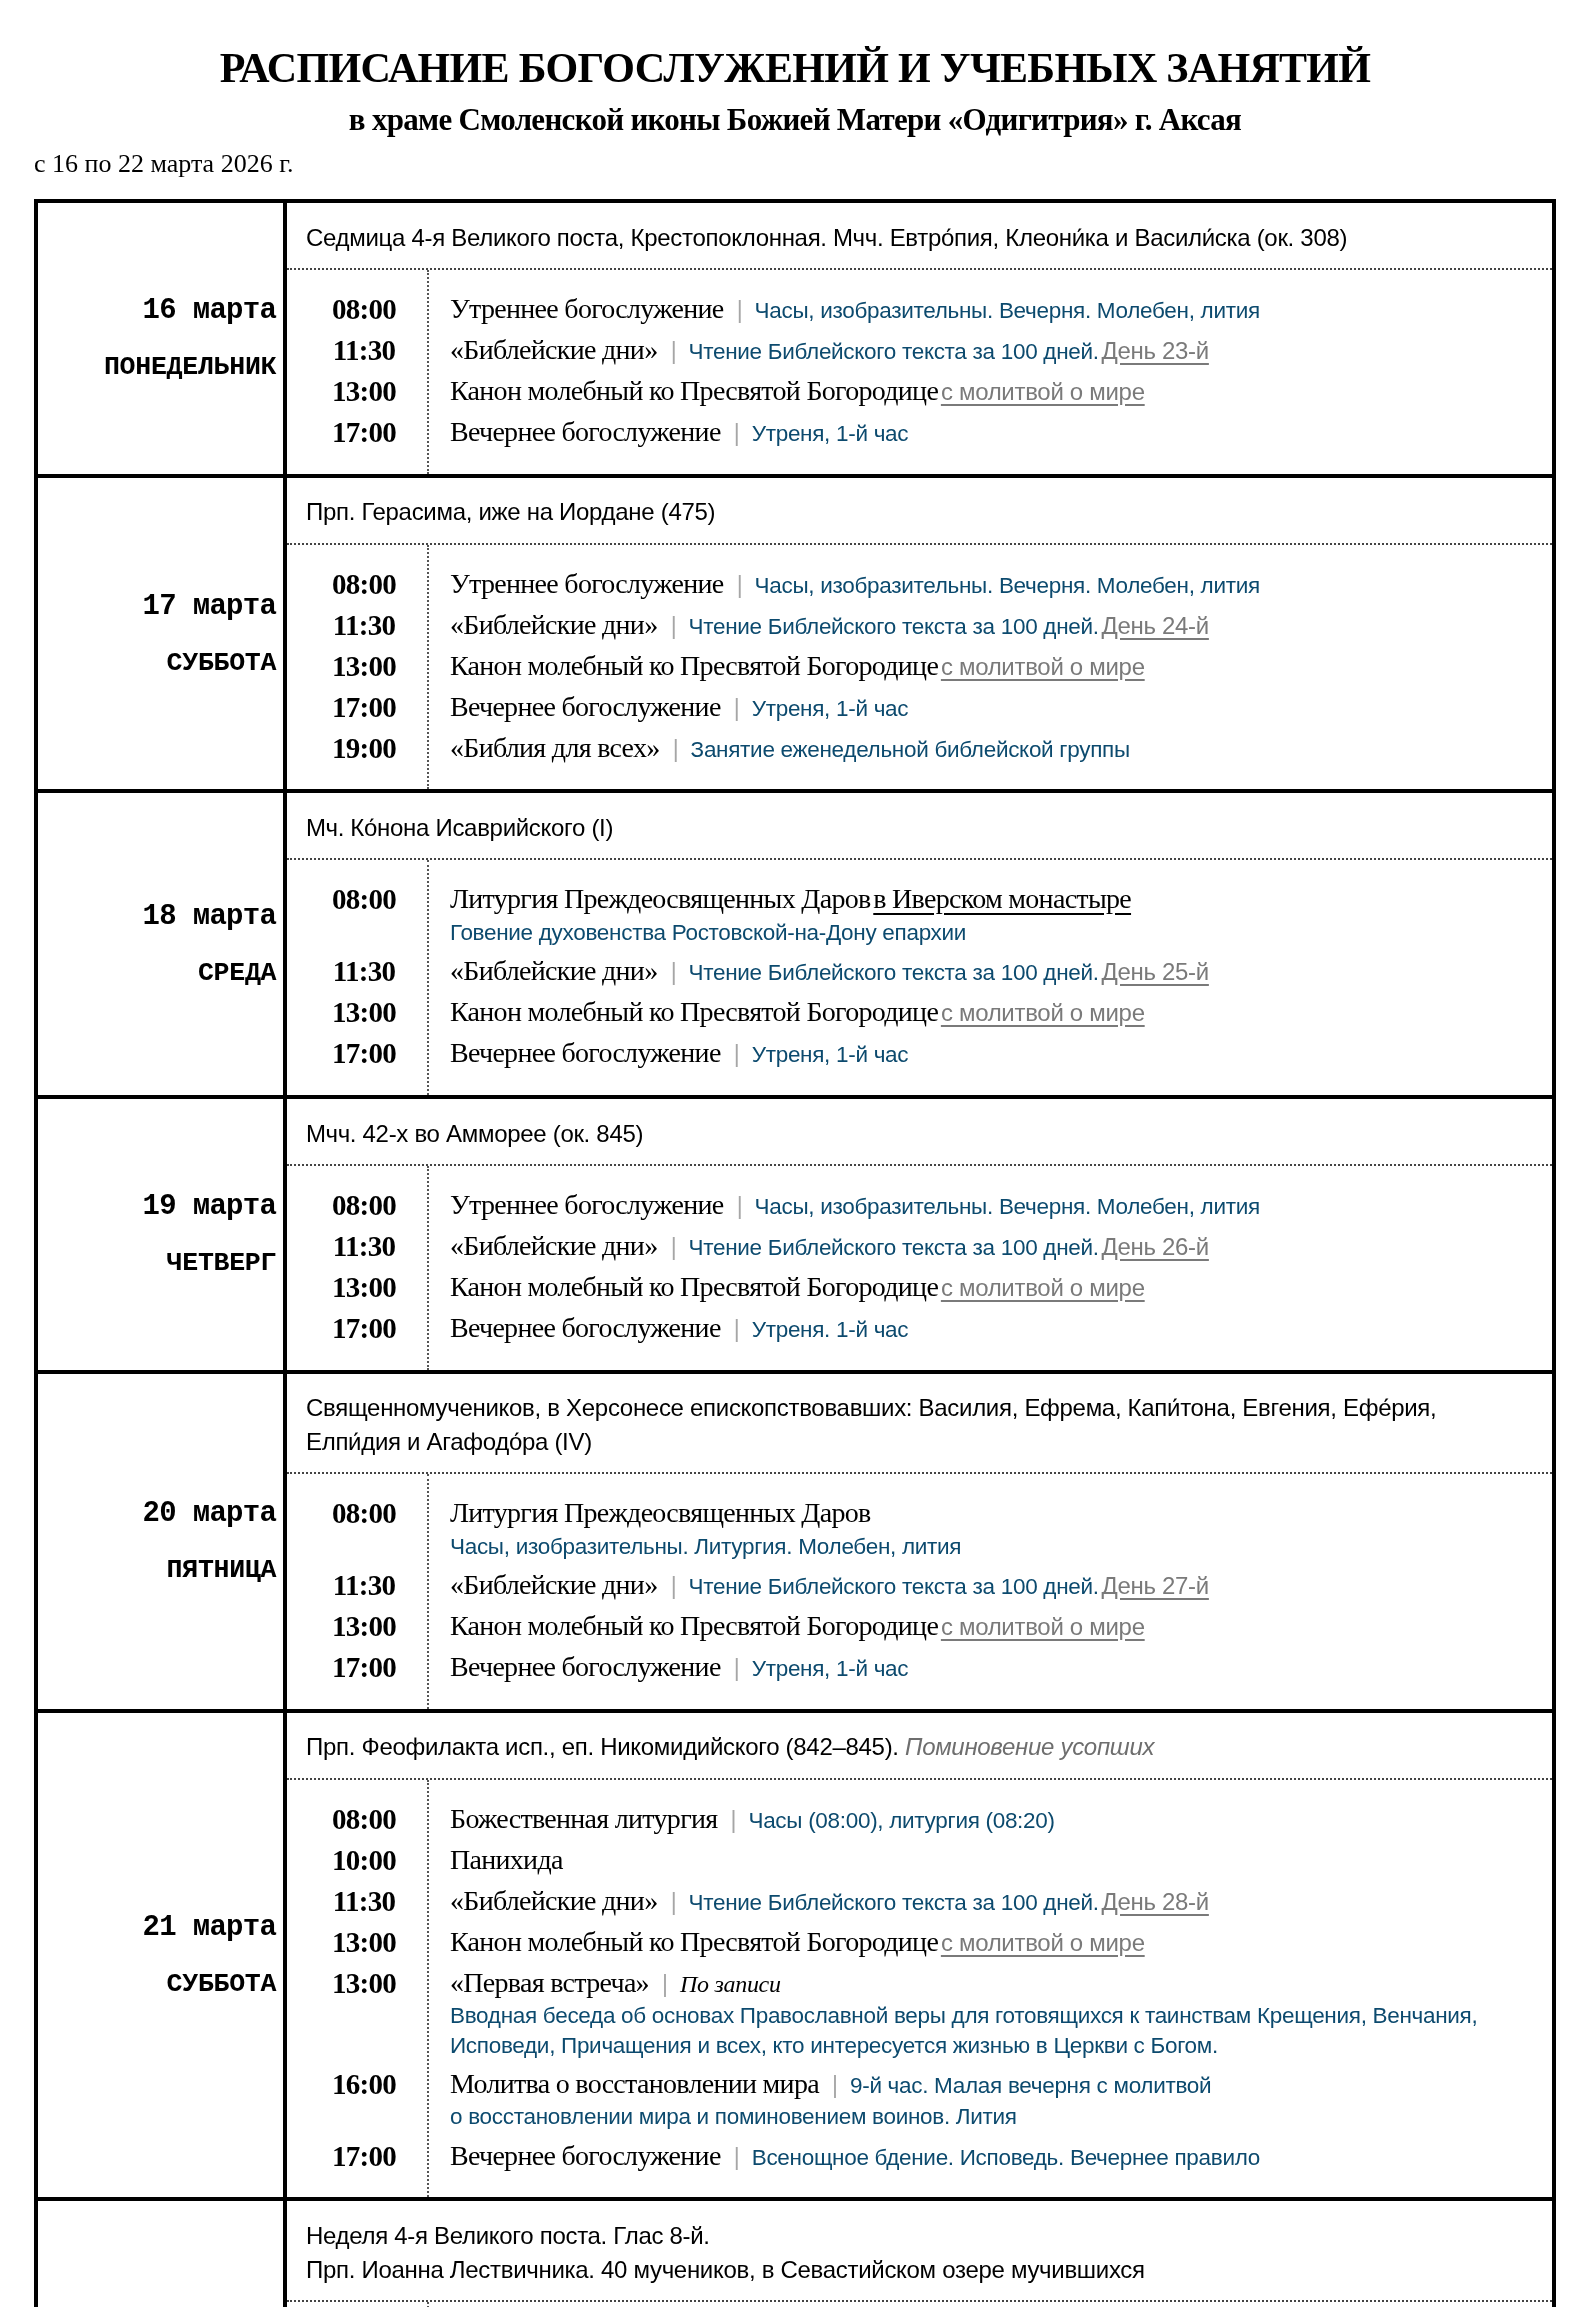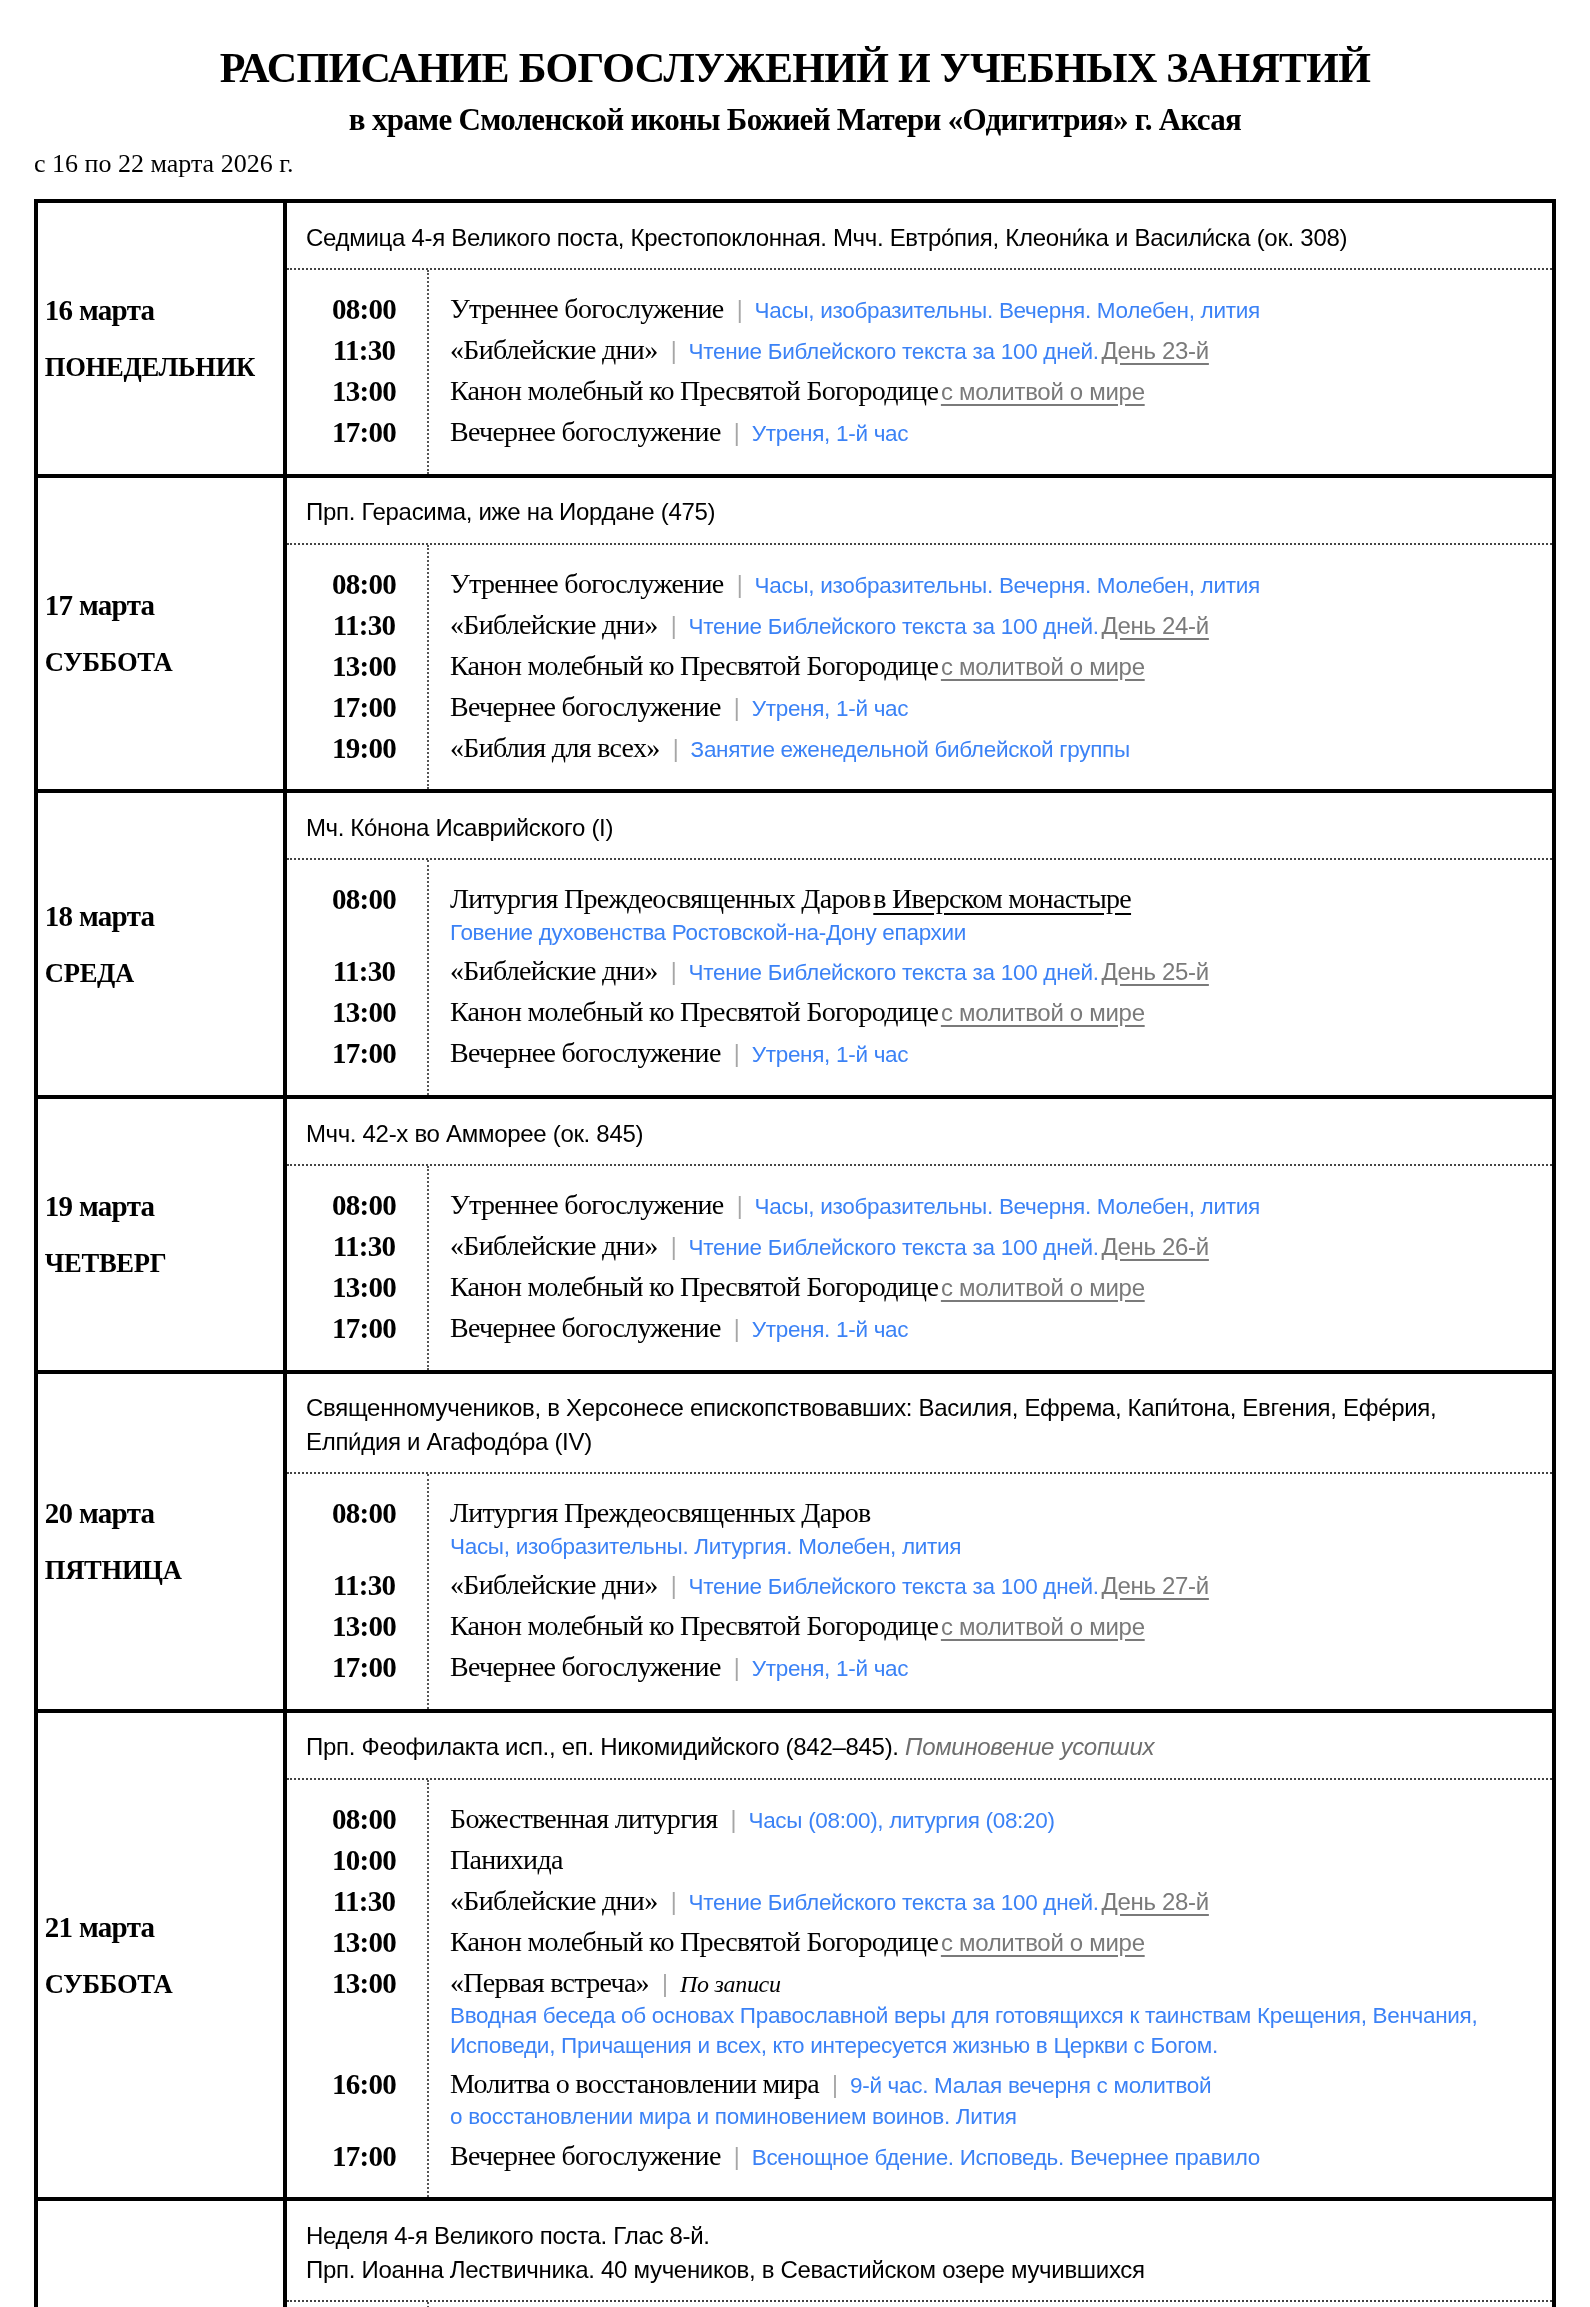--- a/index.html
+++ b/index.html
@@ -35,25 +35,26 @@
   .timetable { border: 4.1px solid #000; }
   .day-row {
     display: grid;
     grid-template-columns: 249px 1fr;
   }
   .day-row + .day-row { border-top: 4.1px solid #000; }
   .day-cell {
     border-right: 4.1px solid #000;
     display: flex;
     flex-direction: column;
-    align-items: flex-start;
+    align-items: flex-end;
     justify-content: center;
     text-align: center;
     gap: 25px;
     padding: 16.4px 6.8px;
+    font-family: Liberation Mono, monospace;
   }
   .day-date { font-size: 29px; font-weight: 700; letter-spacing: -0.7px; }
   .day-weekday { font-size: 26.6px; font-weight: 700; letter-spacing: -0.3px; }
   .content-cell { display: flex; flex-direction: column; }
   .feast {
     font-family: "Liberation Sans", sans-serif;
     font-size: 24px;
     letter-spacing: -0.3px;
     line-height: 1.4;
     padding: 17.7px 24.6px 13.6px 19px;
@@ -99,21 +100,21 @@
     text-decoration-thickness: 2px;
     cursor: pointer;
   }
   .pipe {
     color: #a6a6a6;
     font-family: "Liberation Sans", sans-serif;
     font-size: 23px;
     padding: 0 5.5px 0 6.8px;
   }
   .detail, .sub {
-    color: #3b82f6;
+    color: #0c4a6e;
     font-family: "Liberation Sans", sans-serif;
     font-size: 22.5px;
     letter-spacing: -0.3px;
   }
   .detail-italic { font-style: italic; font-size: 24px; letter-spacing: -0.3px; }
   .gray-link {
     color: #7a7a7a;
     font-family: Liberation Sans, sans-serif;
     font-size: 24px;
     letter-spacing: -0.3px;

